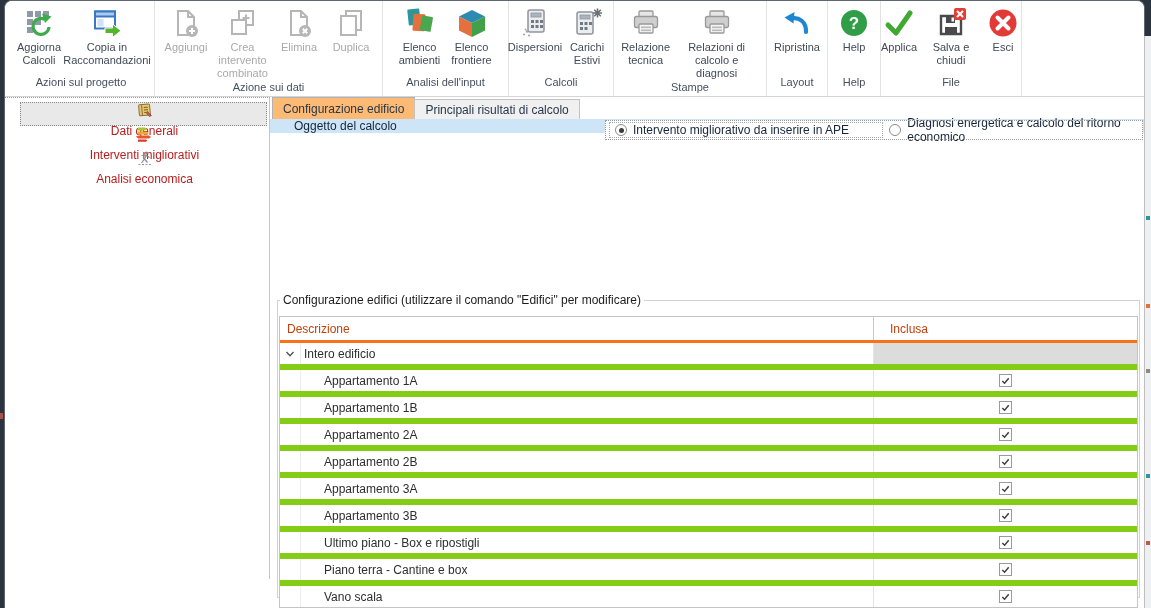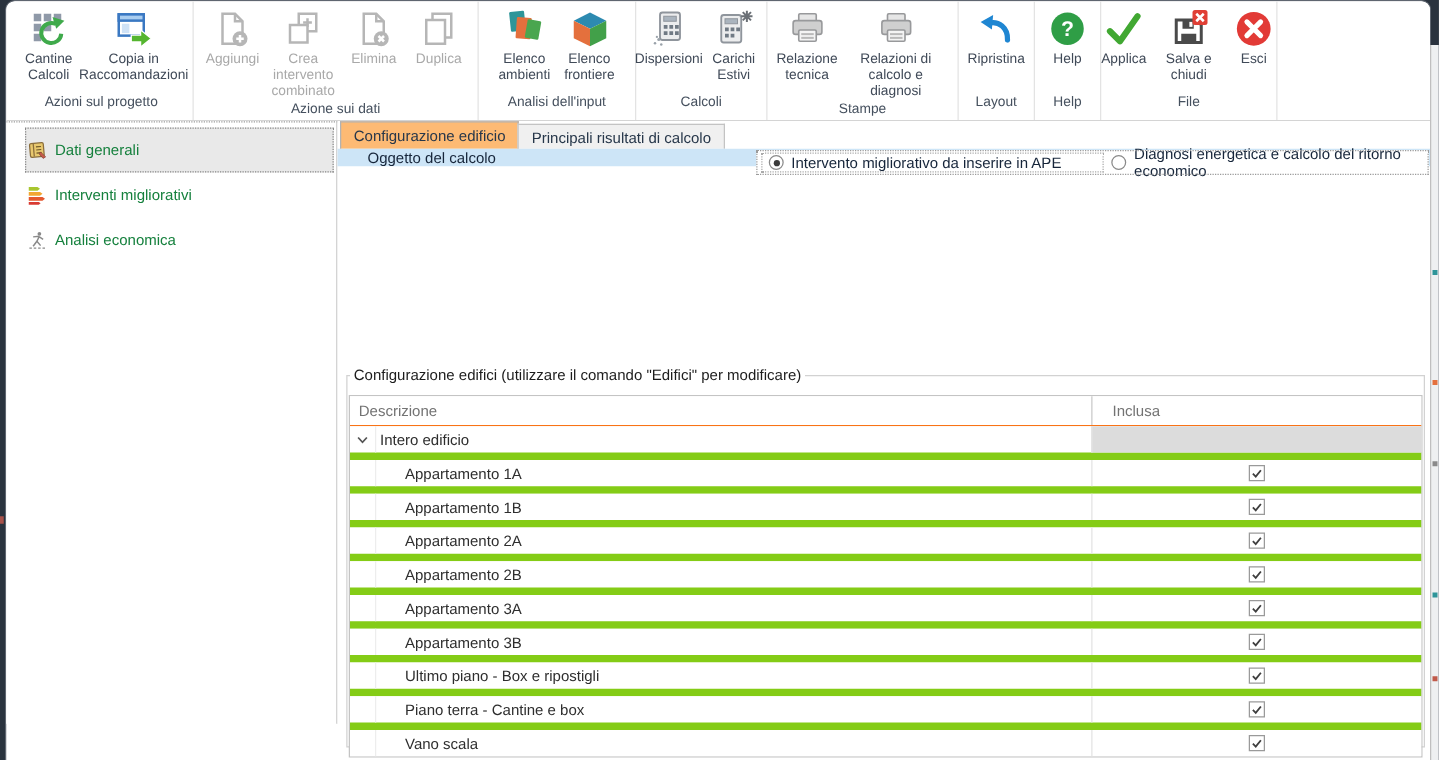--- a/index.html
+++ b/index.html
@@ -18,21 +18,21 @@
   .rb-buttons{flex:1;display:flex;align-items:stretch;justify-content:center;padding:5px 5px 0 5px;}
   .rb-btn{min-width:44px;padding:1px 4px;display:flex;flex-direction:column;align-items:center;cursor:pointer;border-radius:3px;}
   .rb-btn .ic{width:32px;height:32px;flex:0 0 32px;}
   .rb-btn .lb{font-size:11px;line-height:13px;text-align:center;color:#404a58;margin-top:2px;white-space:pre-line;}
   .rb-btn.disabled{cursor:default;}
   .rb-btn.disabled .lb{color:#a9a9a9;}
   .rb-caption{height:17px;font-size:11px;color:#45505e;text-align:center;padding:0 4px 3px 4px;}
   
   .content{display:flex;height:482px;background:#fff;}
   .sidebar{width:264px;flex:0 0 264px;border-right:1px solid #c6c6c6;border-top:1px dotted #9a9a9a;padding-top:4px;background:#fff;}
-  .side-item{height:36px;display:flex;align-items:center;gap:6px;margin:0 2px 0 15px;padding-left:2px;font-size:12px;color:#15803d;cursor:pointer;}
+  .side-item{height:24px;display:flex;align-items:center;gap:6px;margin:0 2px 0 15px;padding-left:2px;font-size:12px;color:#b91c1c;cursor:pointer;flex-direction:column;}
   .side-item .sic{width:16px;height:16px;flex:0 0 16px;}
   .side-item.selected{background:#e9e9e9;outline:1px dotted #878787;outline-offset:-1px;}
   .main{flex:1;display:flex;flex-direction:column;background:#fff;position:relative;}
   
   .tabstrip{display:flex;height:22px;align-items:flex-end;padding-left:2px;}
   .tab{height:20px;box-sizing:border-box;display:flex;align-items:center;padding:0 10px;font-size:12px;color:#27374a;
     background:#f0f0f0;border:1px solid #c3c3c3;border-bottom:none;cursor:pointer;}
   .tab.active{height:22px;background:#fdba74;border-color:#b2b2b2;}
   .tab + .tab{margin-left:-1px;}
   
@@ -42,21 +42,21 @@
     outline:1px dotted #9b9b9b;outline-offset:-1px;display:flex;align-items:center;box-sizing:border-box;}
   .radio-opt{display:flex;align-items:center;gap:6px;font-size:12px;color:#16253a;height:16px;padding:0 6px;cursor:pointer;}
   .radio-opt.first{margin-left:4px;width:322px;box-sizing:border-box;outline:1px dotted #aaa;outline-offset:-1px;}
   .rc{width:12px;height:12px;border:1px solid #8a8a8a;border-radius:50%;background:#fff;position:relative;flex:0 0 12px;box-sizing:border-box;}
   .rc.checked::after{content:"";position:absolute;left:2.5px;top:2.5px;right:2.5px;bottom:2.5px;background:#3b3b3b;border-radius:50%;}
   
   fieldset.groupbox{margin:160px 4px 0 7px;border:1px solid #d2d2d2;padding:3px 1px 40px 1px;min-height:260px;}
   fieldset.groupbox legend{font-size:12px;color:#1c1c1c;padding:0 3px;margin-left:1px;}
   
   .etable{margin-top:6px;border:1px solid #c4c4c4;font-size:12px;}
-  .thead{display:flex;height:23px;border-bottom:1px solid #f97316;color:#737373;background:#fff;}
+  .thead{display:flex;height:23px;border-bottom:3px solid #f97316;color:#c2410c;background:#fff;}
   .th-desc{flex:1;display:flex;align-items:center;padding-left:7px;}
   .th-incl{width:264px;flex:0 0 264px;border-left:1px solid #c9c9c9;display:flex;align-items:center;padding-left:16px;box-sizing:border-box;}
   .trow{display:flex;height:21px;border-bottom:6px solid #84cc16;color:#2e2e2e;background:#fff;}
   .trow:last-child{border-bottom:none;}
   .ci{width:20px;flex:0 0 20px;border-right:1px solid #ededed;display:flex;align-items:center;justify-content:center;}
   .ci2{width:20px;flex:0 0 20px;}
   .cell-desc{flex:1;display:flex;align-items:center;padding-left:3px;}
   .cell-incl{width:264px;flex:0 0 264px;border-left:1px solid #e3e3e3;display:flex;align-items:center;justify-content:center;box-sizing:border-box;}
   .cell-incl.gray{background:#dcdcdc;}
   .checkbox{width:13px;height:13px;border:1px solid #9a9a9a;background:#fff;display:flex;align-items:center;justify-content:center;box-sizing:border-box;cursor:pointer;}
@@ -83,21 +83,21 @@
                   <rect x="12" y="4" width="6" height="6"></rect>
                   <rect x="20" y="4" width="6" height="6"></rect>
                   <rect x="4" y="12" width="6" height="6"></rect>
                   <rect x="12" y="12" width="6" height="6"></rect>
                   <rect x="4" y="20" width="6" height="6"></rect>
                 </g>
                 <path d="M26 20 A 8 8 0 1 1 21.5 12.2" fill="none" stroke="#3faa4b" stroke-width="3.2"></path>
                 <polygon points="19,6.5 28.5,9.5 22,16" fill="#3faa4b"></polygon>
               </svg>
           </span>
-          <span class="lb">Cantine
+          <span class="lb">Aggiorna
 Calcoli</span>
         </div>
         <div class="rb-btn">
           <span class="ic">
             <svg viewBox="0 0 32 32">
                 <rect x="4" y="4.5" width="20" height="17" fill="#ffffff" stroke="#3a78c2" stroke-width="2"></rect>
                 <rect x="4" y="4.5" width="20" height="5" fill="#a9cdf0" stroke="#3a78c2" stroke-width="2"></rect>
                 <rect x="6.5" y="12" width="6" height="7.5" fill="#cfe2f6"></rect>
                 <polygon points="14,21 21.5,21 21.5,17 30,23.8 21.5,30.5 21.5,26.5 14,26.5" fill="#55b52f" stroke="#ffffff" stroke-width="1"></polygon>
               </svg>

